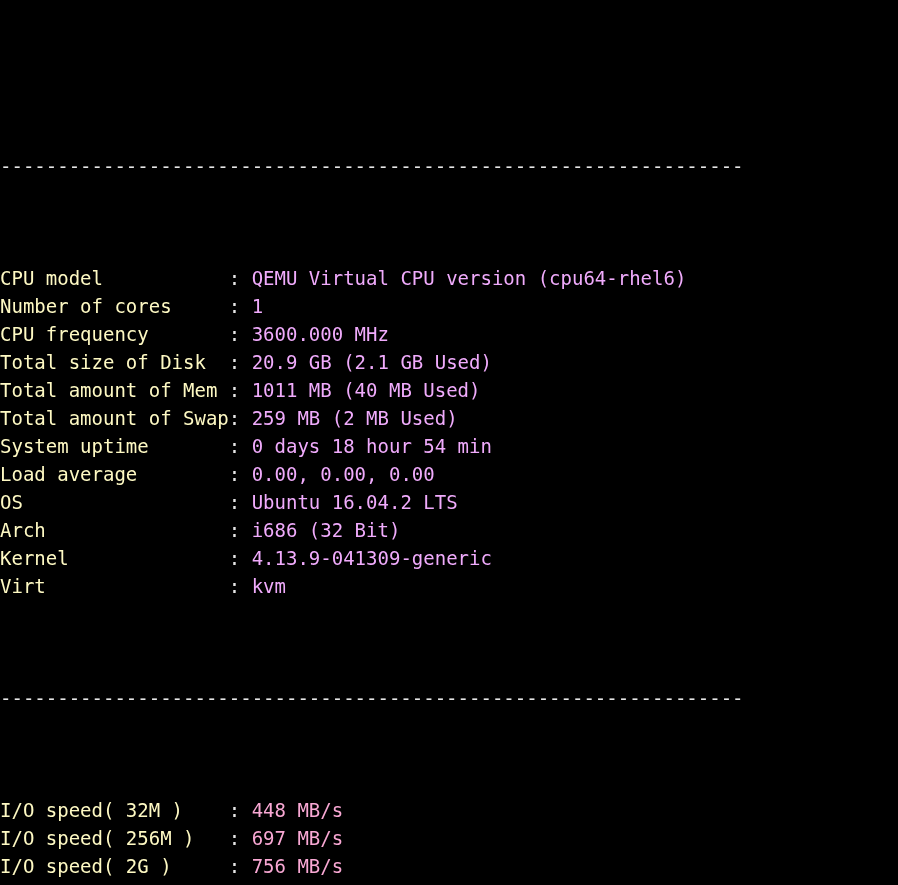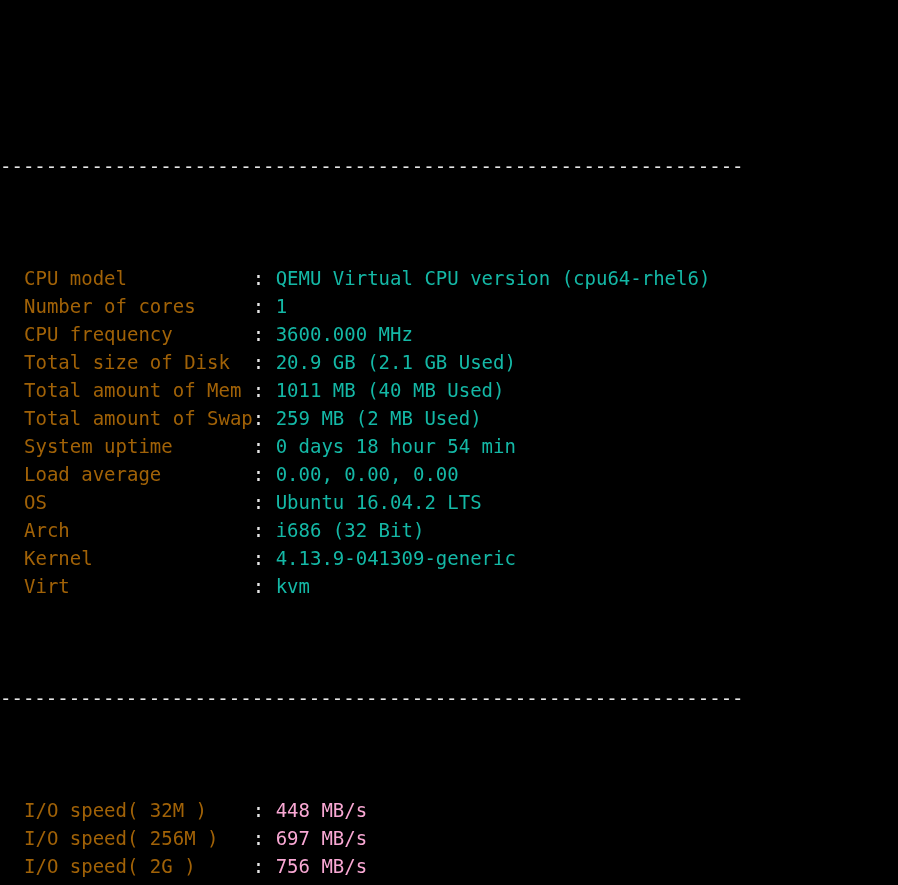--- a/index.html
+++ b/index.html
@@ -33,23 +33,23 @@
     overflow: hidden;
   }
   .sep {
     color: #e6e6e6;
     height: 28px;
     line-height: 28px;
     display: block;
     white-space: pre;
     overflow: hidden;
   }
-  .label   { color: #a16207; padding-left: 24px; }
+  .label   { color: #fef9c3; }
   .colon   { color: #e6e6e6; }
-  .cyan    { color: #14b8a6; }
+  .cyan    { color: #f0abfc; }
   .yellow  { color: #f9a8d4; }
   .topbar  { height: 12px; display:block; }
 </style>
 </head>
 <body>
 
 <div id="terminal">
   <span class="topbar"></span>
 
   <span class="sep">-----------------------------------------------------------------</span>

